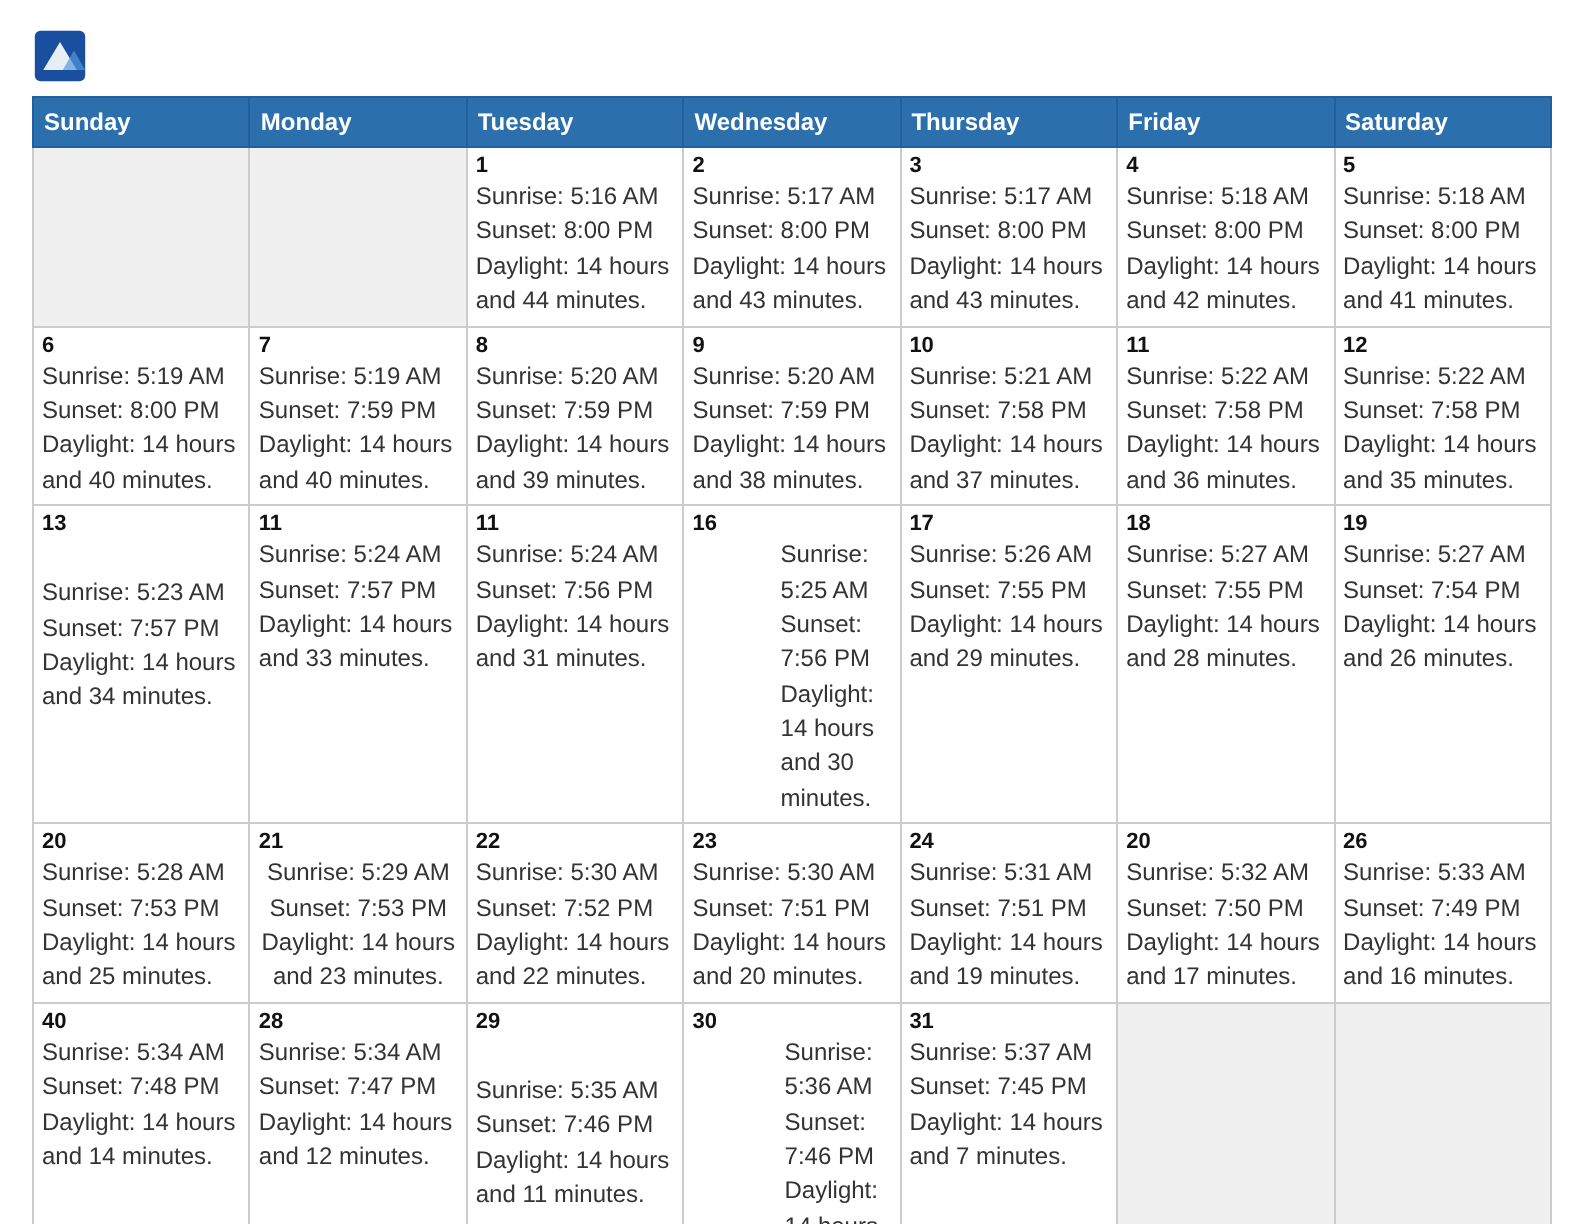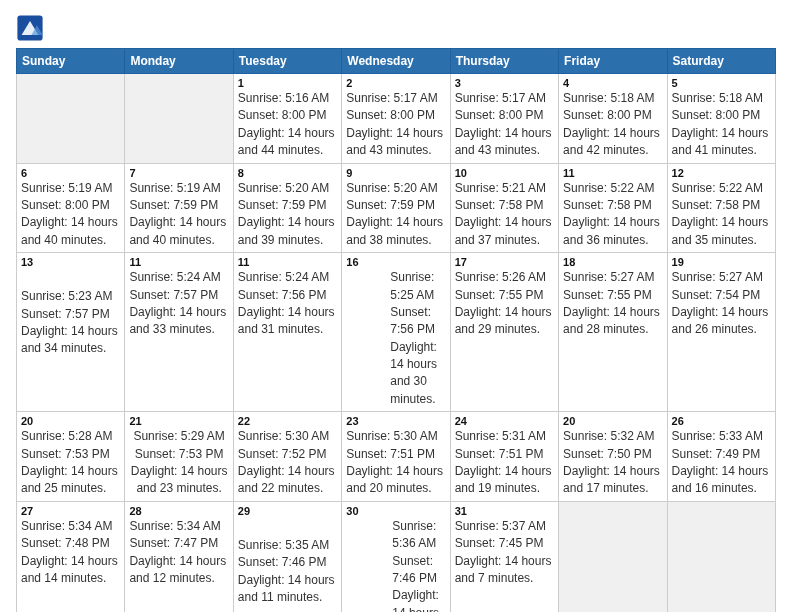--- a/index.html
+++ b/index.html
@@ -319,21 +319,21 @@
           <td>
             <span class="day-num">26</span>
             <div class="day-info" style="white-space: pre-line;">Sunrise: 5:33 AM
 Sunset: 7:49 PM
 Daylight: 14 hours
 and 16 minutes.</div>
           </td>
         </tr>
         <tr class="week-row">
           <td>
-            <span class="day-num">27</span>
+            <span class="day-num">40</span>
             <div class="day-info" style="white-space: pre-line;">Sunrise: 5:34 AM
 Sunset: 7:48 PM
 Daylight: 14 hours
 and 14 minutes.</div>
           </td>
           <td>
             <span class="day-num">28</span>
             <div class="day-info" style="white-space: pre-line;">Sunrise: 5:34 AM
 Sunset: 7:47 PM
 Daylight: 14 hours

